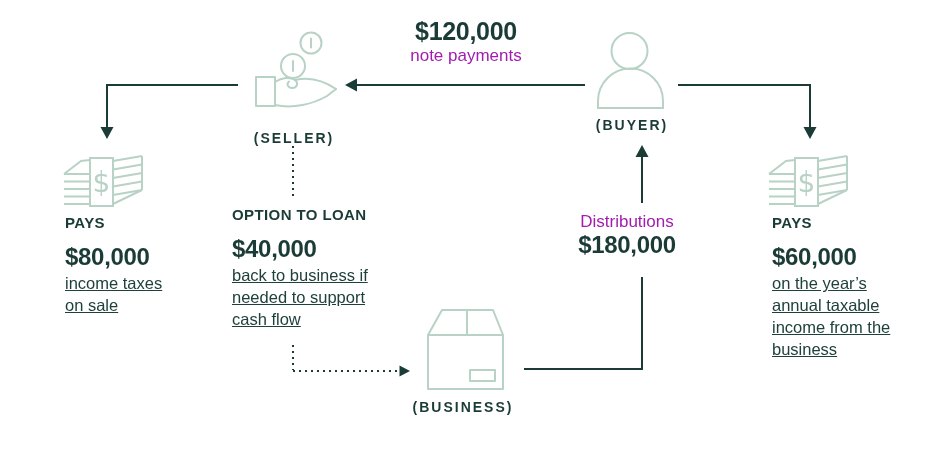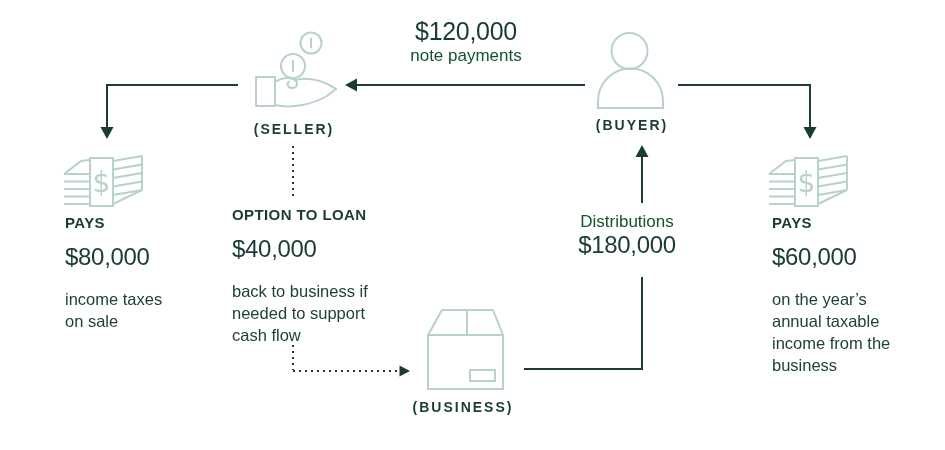--- a/index.html
+++ b/index.html
@@ -3,33 +3,34 @@
 <meta charset="utf-8">
 <style>
   html,body { margin:0; padding:0; background:#ffffff; }
   .canvas {
     position:relative; width:945px; height:450px; background:#ffffff;
     font-family:"Liberation Sans", sans-serif; color:#1a3b36; overflow:hidden;
   }
   .abs { position:absolute; }
   .center { text-align:center; }
   .amount {
-    font-weight:400; font-size:24px; letter-spacing:-0.3px; line-height:1.05;
+    font-weight:700; font-size:24px; letter-spacing:-0.3px; line-height:1.05;
     color:#1a3b36;
   }
   .amount-lg { font-size:25px; }
   .caps {
     font-weight:700; font-size:15px; letter-spacing:0.4px; color:#1a3b36;
     line-height:1.2; margin-bottom:12px;
   }
   .desc {
     font-size:16.5px; line-height:1.33; color:#1f413b; white-space:pre-line;
-    margin-top:20px;
+    margin-top:4px;
+    text-decoration:underline;
   }
-  .flow-label { font-size:17px; color:#14532d; margin-top:2px;text-align:center; }
+  .flow-label { font-size:17px; color:#a21caf; margin-top:2px;text-align:center; }
   .node-label {
     font-weight:700; font-size:14px; letter-spacing:2px; color:#1a3b36;
     transform:scaleY(1.08);
   }
   svg { display:block; }
   .arrow-layer { pointer-events:none; }
 </style>
 </head>
 <body>
 
@@ -70,21 +71,21 @@
       <circle cx="66" cy="18" r="10.5"></circle>
       <path d="M66,13.5 V22.5"></path>
       <circle cx="48" cy="41" r="12"></circle>
       <path d="M48,36 V46"></path>
       <rect x="11" y="52" width="19" height="29"></rect>
       <path d="M30,57 C37,52.5 45,51.5 50,55 C54,58 52,63 47,63 C43,63 41,59 44,56.5"></path>
       <path d="M50,55 C64,51.5 78,55 91,64"></path>
       <path d="M30,80 C48,84 68,79 82,71 L91,64"></path>
     </g>
   </svg>
-  <div class="abs center" style="left:234px; top:120px; width:120px;">
+  <div class="abs center" style="left:234px; top:129px; width:120px;">
     <span class="node-label" style="display:inline-block;">(SELLER)</span>
   </div>
 
   <svg class="abs" style="left:594px; top:28px;" width="76" height="84" viewBox="0 0 76 84">
     <g stroke="#b9d2c6" stroke-width="2" fill="none">
       <path d="M4,80 V73 A32.5,32.5 0 0 1 69,73 V80 Z"></path>
       <circle cx="35.5" cy="23" r="18"></circle>
     </g>
   </svg>
   <div class="abs center" style="left:572px; top:116px; width:120px;">

